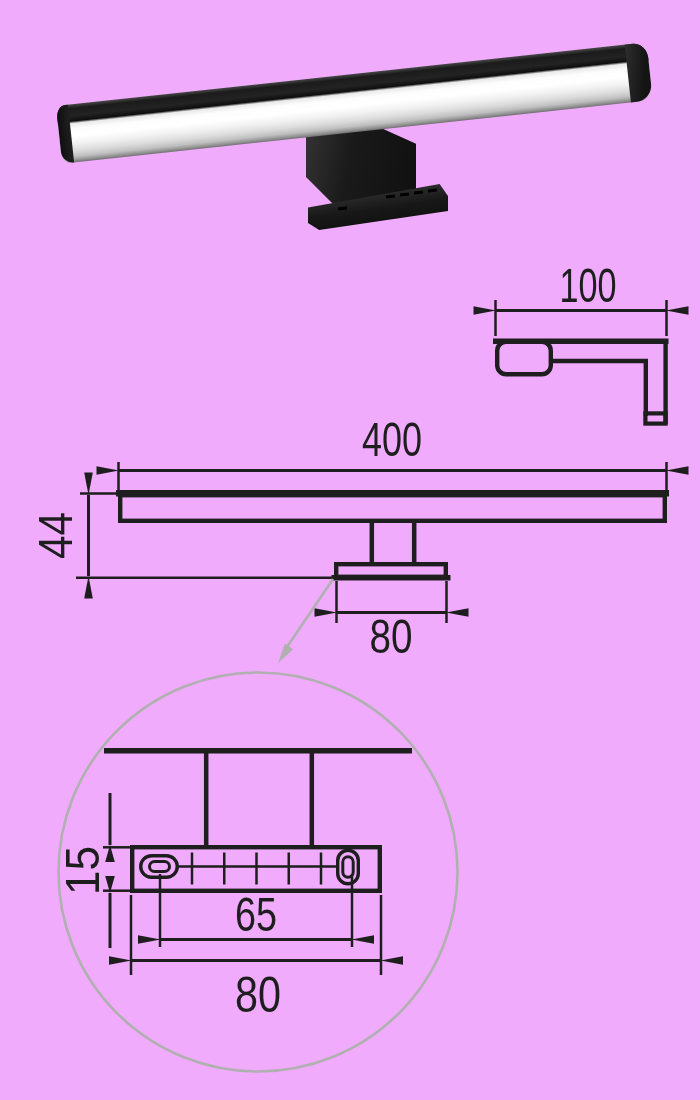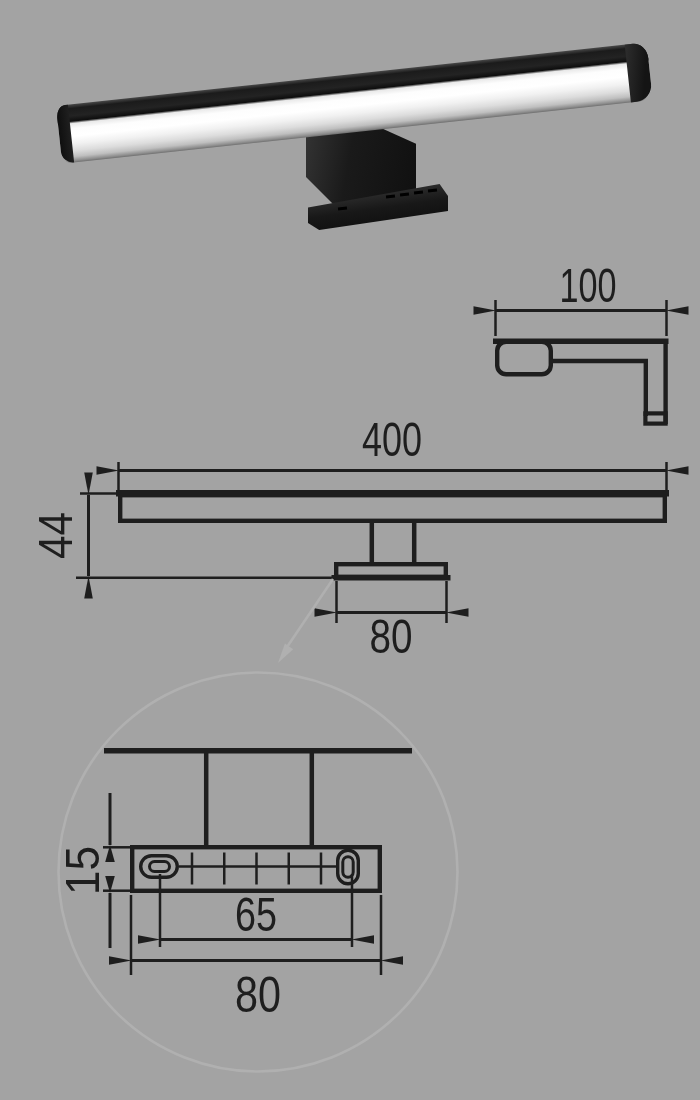--- a/index.html
+++ b/index.html
@@ -1,16 +1,16 @@
 <!DOCTYPE html>
 <html><head>
 <meta charset="utf-8">
 <style>
   html,body{margin:0;padding:0;background:#ffffff;}
-  .canvas{position:relative;width:700px;height:1100px;background:#a3a3a3;overflow:hidden;
+  .canvas{position:relative;width:700px;height:1100px;background:#f0abfc;overflow:hidden;
           font-family:"Liberation Sans",sans-serif;}
   
   .photo{position:absolute;left:40px;top:20px;width:630px;height:200px;}
   .bar{position:absolute;left:16px;top:86px;width:594px;height:58px;
        transform:rotate(-6.15deg);transform-origin:0 0;
        border-radius:9px 14px 14px 9px / 12px 16px 16px 12px;
        background:linear-gradient(180deg,#474747 0%,#1b1b1b 7%,#232323 20%,#0e0e0e 29%,
          #e9e9e9 33%,#fdfdfd 42%,#ffffff 55%,#f1f1f1 68%,#dcdcdc 80%,#bfbfbf 90%,#8d8d8d 97%,#707070 100%);}
   .bar .cap-right{position:absolute;right:0;top:0;width:22px;height:100%;
        background:linear-gradient(100deg,#2e2e2e,#141414 70%);

